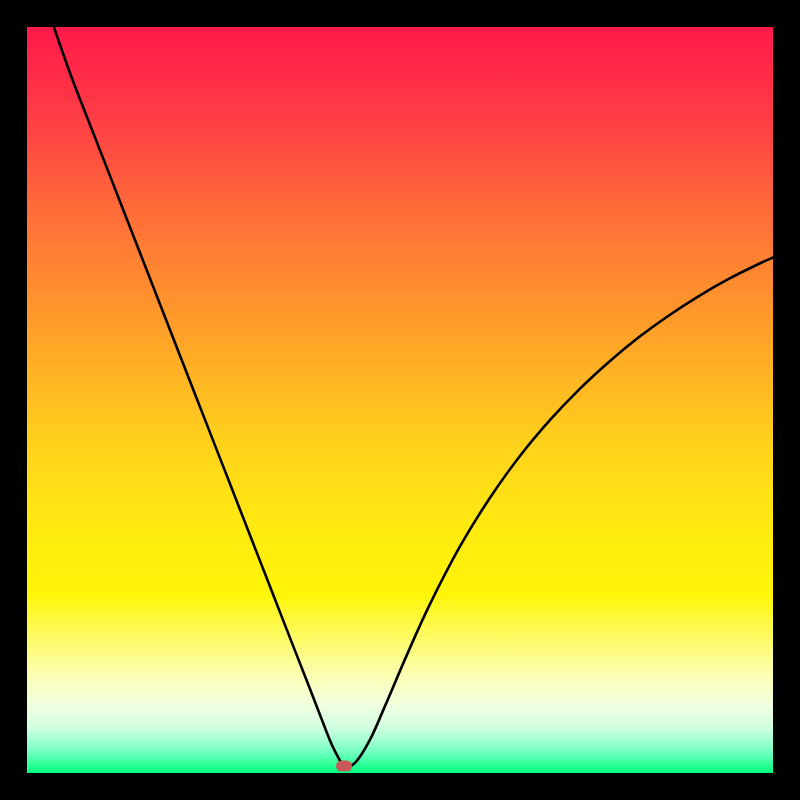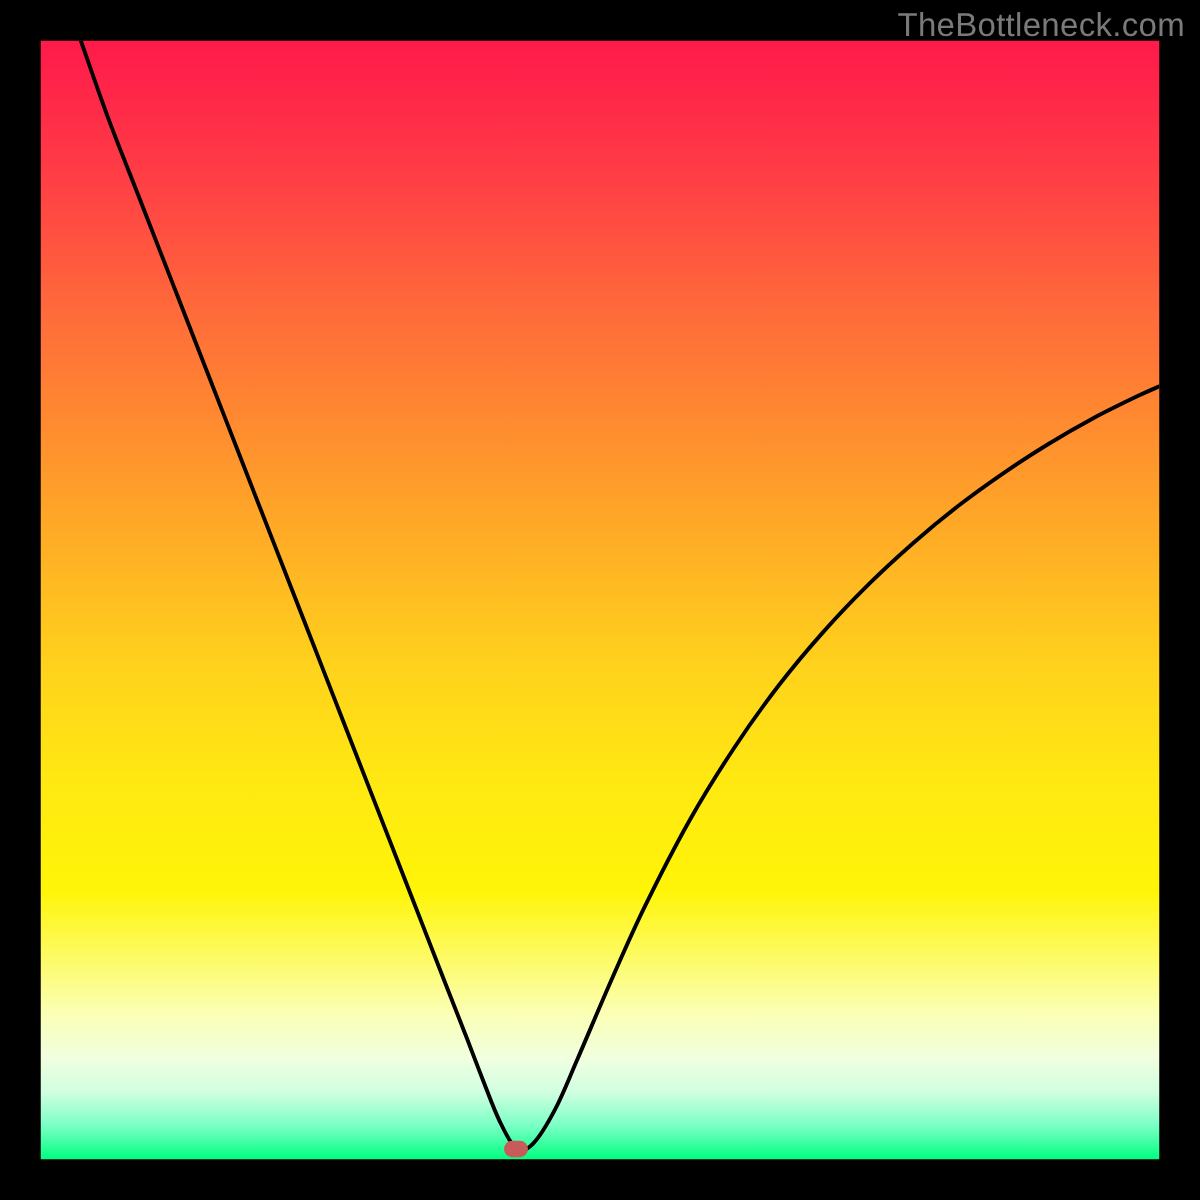--- a/index.html
+++ b/index.html
@@ -78,14 +78,13 @@
 <body>
 
 <div class="frame">
   <div class="plot-area">
     <div class="gradient-bg"></div>
     <svg class="curve-layer" viewBox="0 0 746 746" preserveAspectRatio="none">
       <path id="curve-path" fill="none" stroke="#000" stroke-width="2.6" stroke-linecap="round" stroke-linejoin="round" d="M 26.86 0.00 C 29.84 8.45, 38.05 32.70, 44.76 50.73 C 51.47 68.76, 59.68 89.02, 67.14 108.17 C 74.60 127.32, 82.06 146.46, 89.52 165.61 C 96.98 184.76, 104.44 203.91, 111.90 223.05 C 119.36 242.20, 126.82 261.35, 134.28 280.50 C 141.74 299.64, 149.20 318.79, 156.66 337.94 C 164.12 357.09, 171.58 376.23, 179.04 395.38 C 186.50 414.53, 193.96 433.67, 201.42 452.82 C 208.88 471.97, 216.34 491.12, 223.80 510.26 C 231.26 529.41, 238.72 548.56, 246.18 567.71 C 253.64 586.85, 262.34 609.23, 268.56 625.15 C 274.78 641.06, 279.13 652.00, 283.48 663.19 C 287.83 674.38, 290.94 682.84, 294.67 692.29 C 298.40 701.74, 302.13 712.18, 305.86 719.89 C 309.59 727.60, 313.32 735.93, 317.05 738.54 C 320.78 741.15, 323.89 739.91, 328.24 735.56 C 332.59 731.20, 338.19 721.88, 343.16 712.43 C 348.13 702.98, 351.86 693.16, 358.08 678.86 C 364.30 664.56, 373.00 643.55, 380.46 626.64 C 387.92 609.73, 394.14 595.18, 402.84 577.40 C 411.54 559.62, 422.73 537.62, 432.68 519.96 C 442.63 502.31, 452.57 486.52, 462.52 471.47 C 472.47 456.43, 482.41 442.63, 492.36 429.70 C 502.31 416.77, 512.25 405.08, 522.20 393.89 C 532.15 382.70, 542.09 372.38, 552.04 362.56 C 561.99 352.73, 571.93 343.66, 581.88 334.95 C 591.83 326.25, 601.77 318.04, 611.72 310.34 C 621.67 302.63, 631.61 295.54, 641.56 288.70 C 651.51 281.86, 661.45 275.40, 671.40 269.31 C 681.35 263.21, 691.29 257.49, 701.24 252.15 C 711.19 246.80, 723.62 240.83, 731.08 237.23 C 738.54 233.62, 743.51 231.63, 746.00 230.51"></path>
     </svg>
     <div class="marker" id="marker" style="left: 317.05px; top: 738.54px; background: rgb(200, 90, 90);"></div>
   </div>
-  <div class="watermark">TheBottleneck.com</div>
 </div>
 
 </body></html>

